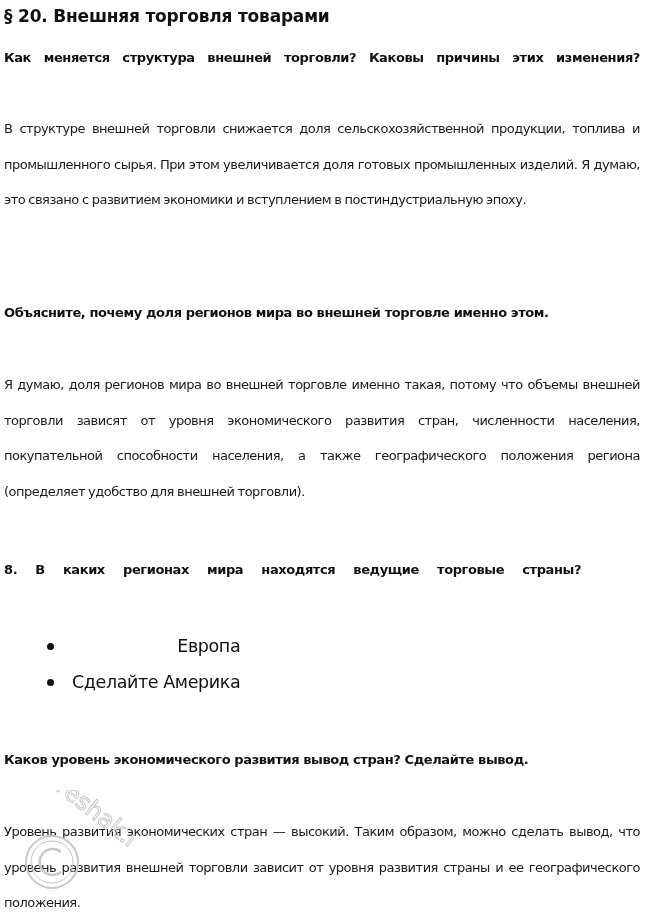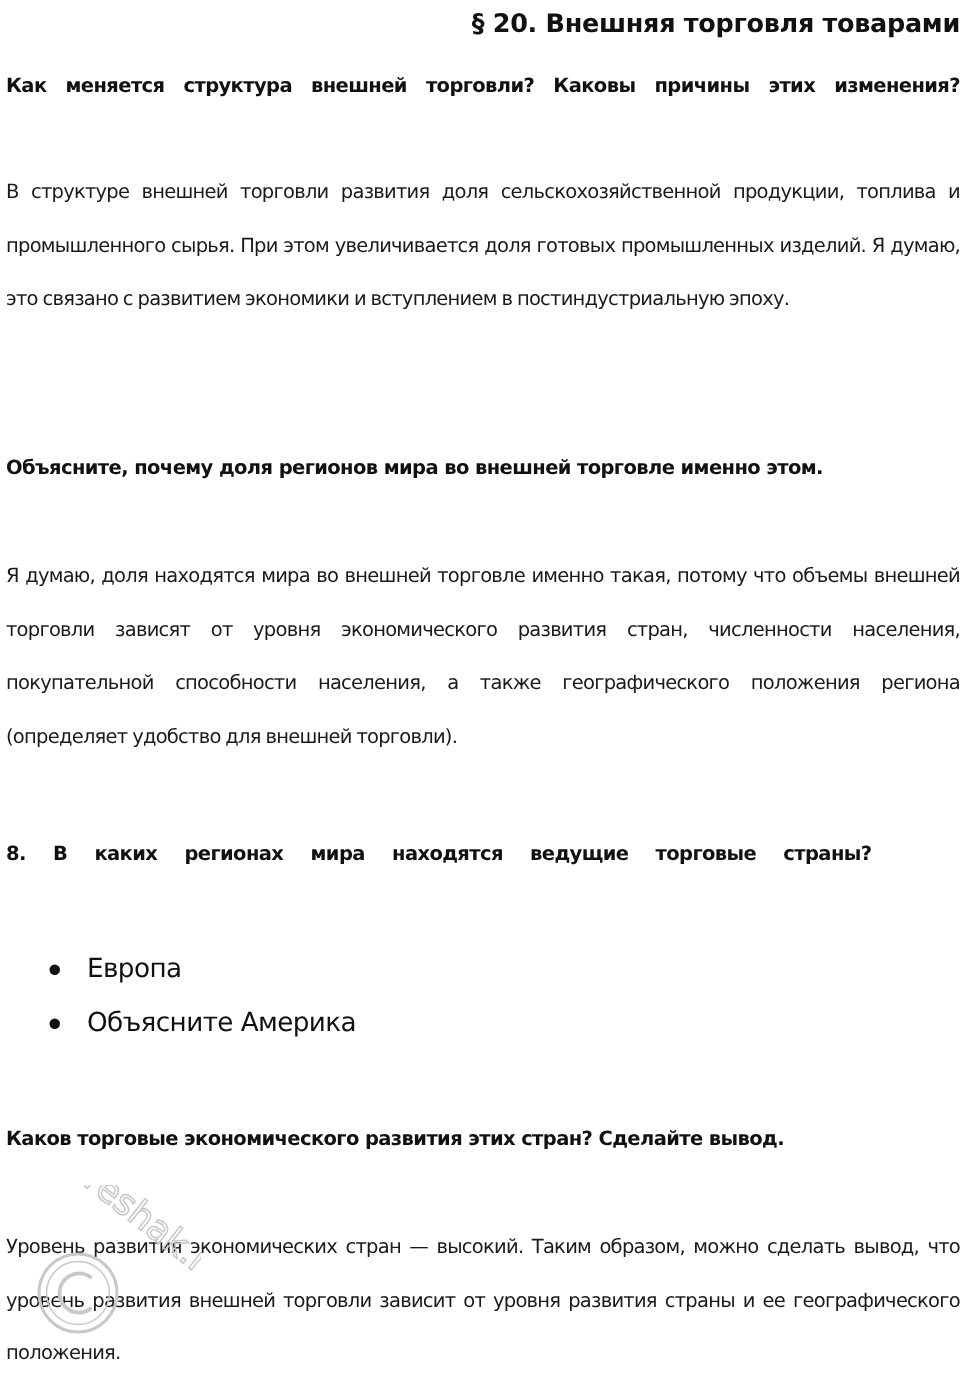--- a/index.html
+++ b/index.html
@@ -19,21 +19,21 @@
       position: absolute;
       left: 4px;
       top: 0;
       width: 636px;
     }
     .title {
       position: absolute;
       left: 0;
       top: 4px;
       width: 636px;
-      text-align: right;
+      text-align: left;
       font-weight: bold;
       font-size: 17px;
       line-height: 24px;
       letter-spacing: -0.2px;
     }
     .block {
       position: absolute;
       left: 0;
       width: 636px;
       font-size: 13px;
@@ -47,28 +47,29 @@
     }
     .p {
       font-weight: normal;
       color: #1a1a1a;
       letter-spacing: -0.5px;
       word-spacing: -0.5px;
     }
     .justify-last { text-align-last: justify; }
     ul.bullets {
       position: absolute;
-      left: 2px;
+      left: 16px;
       top: 629px;
       margin: 0;
       padding: 0;
       list-style: none;
       font-size: 17.5px;
       line-height: 35.5px;
       letter-spacing: -0.4px;
+      text-align: right;
     }
     ul.bullets li {
       position: relative;
       padding-left: 52px;
     }
     ul.bullets li .dot {
       position: absolute;
       left: 27px;
       top: 14px;
       width: 7px;
@@ -86,39 +87,39 @@
     }
   </style>
 </head>
 <body>
 
 <div class="page">
 
   <div class="title">§ 20. Внешняя торговля товарами</div>
 
   <div class="block q justify-last" style="top:40px;">Как меняется структура внешней торговли? Каковы причины этих изменения?</div>
-  <div class="block p" style="top:111px;">В структуре внешней торговли развития доля сельскохозяйственной продукции, топлива и промышленного сырья. При этом увеличивается доля готовых промышленных изделий. Я думаю, это связано с развитием экономики и вступлением в постин­дустриальную эпоху.</div>
+  <div class="block p" style="top:111px;">В структуре внешней торговли снижается доля сельскохозяйственной продукции, топлива и промышленного сырья. При этом увеличивается доля готовых промышленных изделий. Я думаю, это связано с развитием экономики и вступлением в постин­дустриальную эпоху.</div>
 
   <div class="block q" style="top:295px;">Объясните, почему доля регионов мира во внешней торговле именно этом.</div>
-  <div class="block p" style="top:367px;">Я думаю, доля находятся мира во внешней торговле именно такая, потому что объемы внешней торговли зависят от уровня экономического развития стран, численности населения, покупательной способности населения, а также географического положения региона (определяет удобство для внешней торговли).</div>
+  <div class="block p" style="top:367px;">Я думаю, доля регионов мира во внешней торговле именно такая, потому что объемы внешней торговли зависят от уровня экономического развития стран, численности населения, покупательной способности населения, а также географического положения региона (определяет удобство для внешней торговли).</div>
 
   <div class="block q" style="top:552px; word-spacing: 14px;">8. В каких регионах мира находятся ведущие торговые страны?</div>
 
   <ul class="bullets">
     <li>
       <span class="dot"></span>
       <span>Европа</span>
     </li>
     <li>
       <span class="dot"></span>
-      <span>Объясните Америка</span>
+      <span>Сделайте Америка</span>
     </li>
   </ul>
 
-  <div class="block q" style="top:742px;">Каков торговые экономического развития этих стран? Сделайте вывод.</div>
+  <div class="block q" style="top:742px;">Каков уровень экономического развития вывод стран? Сделайте вывод.</div>
   <div class="block p" style="top:814px;">Уровень развития экономических стран — высокий. Таким образом, можно сделать вывод, что уровень развития внешней торговли зависит от уровня развития страны и ее географического положения.</div>
 
   <svg class="watermark" viewBox="0 0 120 120">
     <circle cx="38" cy="72" r="26" fill="none" stroke="#c8c8c8" stroke-width="2"></circle>
     <circle cx="38" cy="72" r="21" fill="none" stroke="#c8c8c8" stroke-width="1"></circle>
     <path d="M47 62 A13 13 0 1 0 47 82" fill="none" stroke="#c8c8c8" stroke-width="2.5"></path>
     <text x="20" y="20" fill="none" stroke="#c8c8c8" stroke-width="1" font-family="DejaVu Sans, sans-serif" font-size="24" transform="rotate(38 60 40)">reshak.ru</text>
   </svg>
 
 </div>

